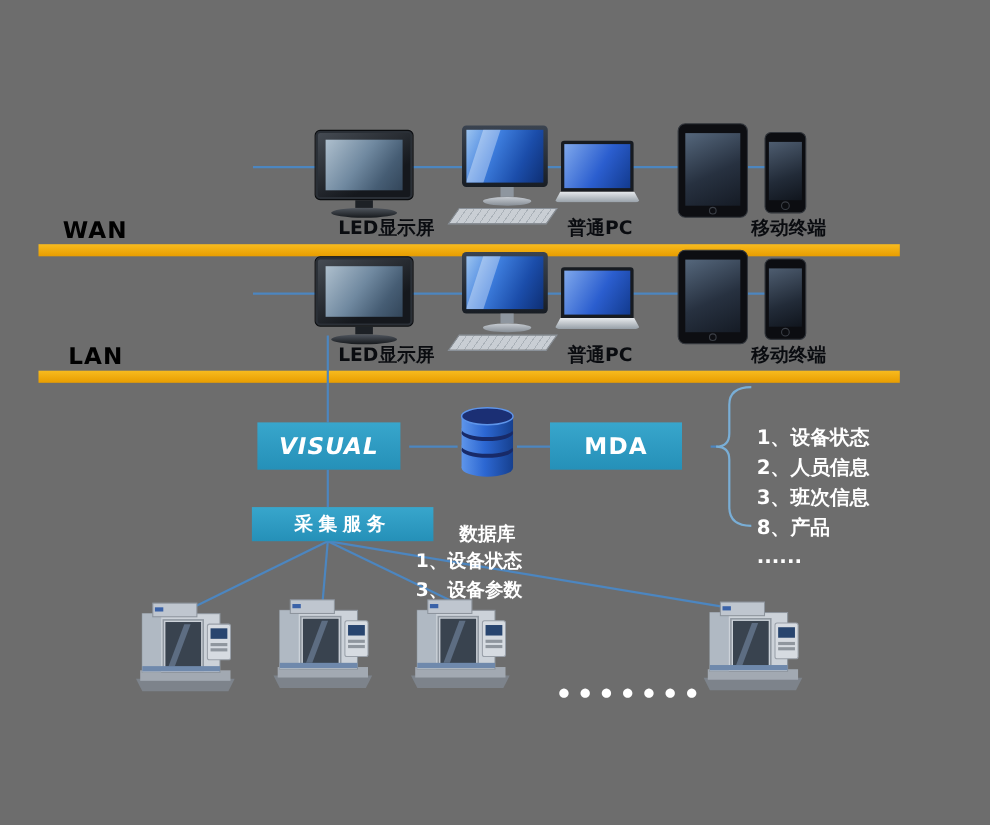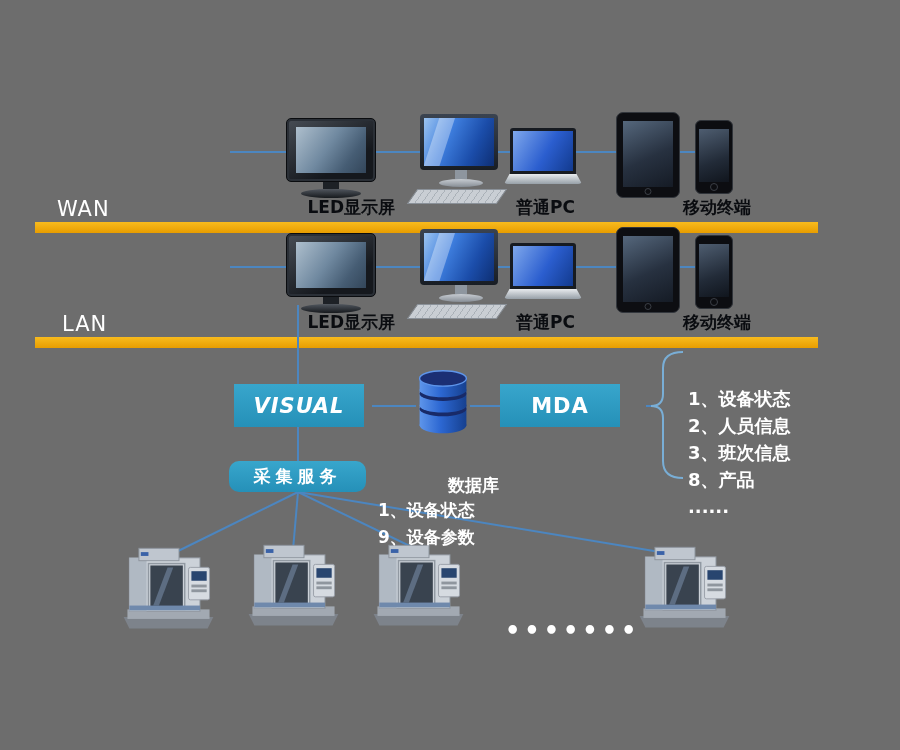--- a/index.html
+++ b/index.html
@@ -3,21 +3,21 @@
 <meta charset="utf-8">
 <style>
   html,body{margin:0;padding:0;background:#6d6d6d;}
   .stage{position:relative;width:900px;height:750px;background:#6d6d6d;overflow:hidden;
          font-family:"DejaVu Sans","Liberation Sans",sans-serif;}
   .abs{position:absolute;}
 
   
   .net-bar{position:absolute;left:35px;width:783px;height:11px;
            background:linear-gradient(180deg,#f8bb1e,#e89d00);}
-  .net-label{position:absolute;color:#ffffff;font-weight:normal;font-size:21px;letter-spacing:1px;}
+  .net-label{position:absolute;color:#000000;font-weight:bold;font-size:21px;letter-spacing:1px;}
 
   
   .dev-label{position:absolute;width:130px;text-align:right;color:#0a0c10;
              font-weight:bold;font-size:17px;z-index:3;}
 
   
   .tv{z-index:2;}
   .tv-frame{width:88px;height:62px;background:linear-gradient(150deg,#474d55,#15181d 70%);
             border:1px solid #0a0c0f;border-radius:5px;display:flex;align-items:center;
             justify-content:center;box-shadow:inset 0 0 0 2px #2a2f36;}
@@ -58,25 +58,25 @@
   .ph-scr{position:absolute;left:3px;right:3px;top:8px;bottom:11px;
           background:linear-gradient(160deg,#4e5d70,#222b38 60%,#10151d);}
   .ph-btn{position:absolute;left:50%;bottom:2px;width:6px;height:6px;border:1px solid #3a3e45;
           border-radius:50%;transform:translateX(-50%);}
 
   
   .box{position:absolute;background:linear-gradient(180deg,#38a6cc,#2590b8);color:#fff;
        font-weight:bold;display:flex;align-items:center;justify-content:center;z-index:2;}
   .box-visual{left:234px;top:384px;width:130px;height:43px;font-size:21px;letter-spacing:1px;font-style:italic;}
   .box-mda{left:500px;top:384px;width:120px;height:43px;font-size:21px;letter-spacing:1px;}
-  .box-collect{left:229px;top:461px;width:137px;height:31px;font-size:17px;letter-spacing:5px;
-               font-family:"DejaVu Serif","Liberation Serif",serif;border-radius:10px;}
+  .box-collect{left:229px;top:461px;width:165px;height:31px;font-size:17px;letter-spacing:5px;
+               font-family:"DejaVu Serif","Liberation Serif",serif;}
 
   .wtext{position:absolute;color:#fff;font-weight:bold;z-index:3;margin-top:39px;}
-  .db-label{left:387px;top:435px;width:112px;text-align:right;font-size:17px;}
+  .db-label{left:387px;top:435px;width:112px;text-align:center;font-size:17px;}
   .db-notes{left:378px;top:458px;font-size:17px;line-height:27px;}
   .mda-list{left:688px;top:346px;font-size:18px;line-height:27px;}
   .dots{left:505px;top:578px;width:110px;text-align:center;font-size:24px;letter-spacing:4px;}
 
   .overlay{position:absolute;left:0;top:0;z-index:1;}
   .machine{z-index:2;}
   .dbicon{z-index:2;}
 </style>
 </head>
 <body>
@@ -212,21 +212,21 @@
     <ellipse cx="30" cy="46" rx="26" ry="8" fill="url(#dbg)"></ellipse>
     <ellipse cx="30" cy="33" rx="26" ry="8" fill="#182a68"></ellipse>
     <ellipse cx="30" cy="29" rx="26" ry="8" fill="url(#dbg)"></ellipse>
     <ellipse cx="30" cy="16" rx="26" ry="8.5" fill="#1b2f74" stroke="#5e95ea" stroke-width="1.5"></ellipse>
   </svg>
 
   <div class="wtext db-label">数据库</div>
 
   <div class="wtext db-notes">
     <div>1、设备状态</div>
-    <div>9、设备参数</div>
+    <div>3、设备参数</div>
   </div>
 
   <div class="wtext mda-list">
     <div>1、设备状态</div>
     <div>2、人员信息</div>
     <div>3、班次信息</div>
     <div>8、产品</div>
     <div>......</div>
   </div>
 

